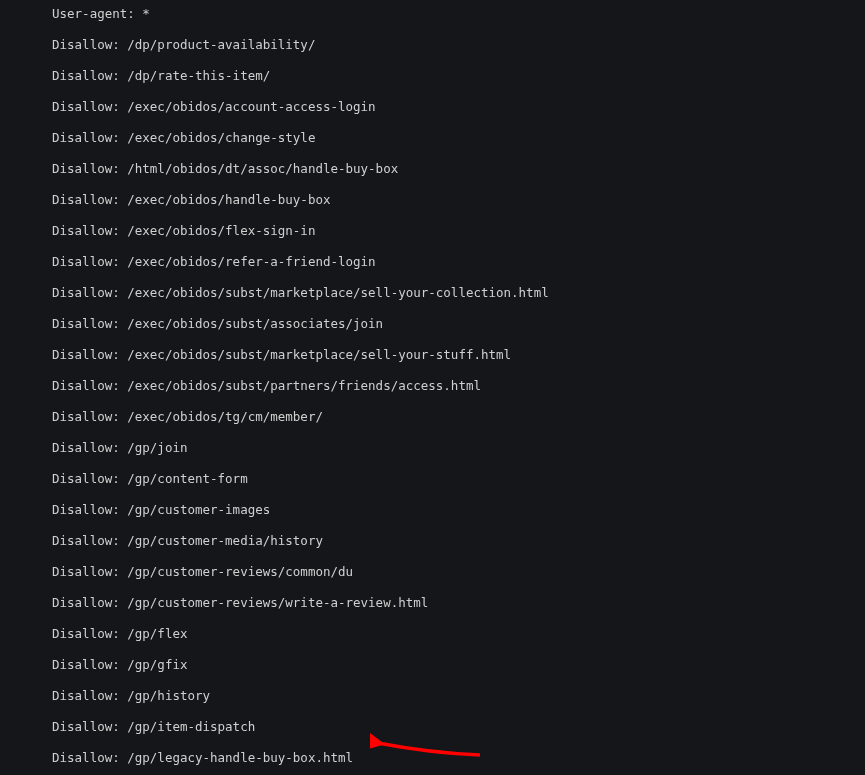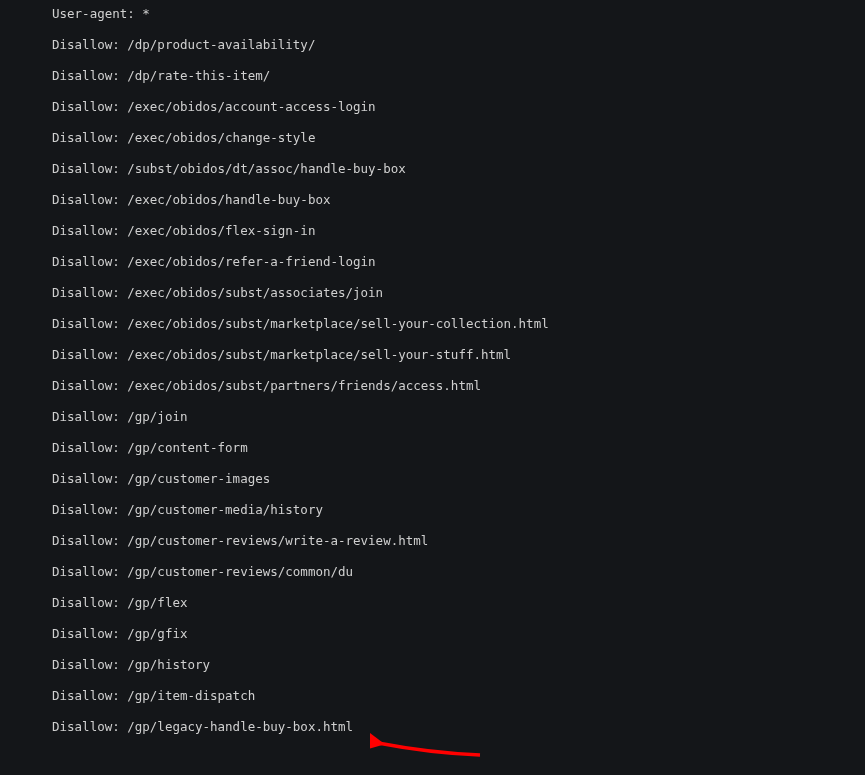--- a/index.html
+++ b/index.html
@@ -31,34 +31,35 @@
   }
 </style>
 </head>
 <body>
 
 <pre class="code"><span class="line"><span class="directive">User-agent:</span> <span class="path">*</span></span>
 <span class="line"><span class="directive">Disallow:</span> <span class="path">/dp/product-availability/</span></span>
 <span class="line"><span class="directive">Disallow:</span> <span class="path">/dp/rate-this-item/</span></span>
 <span class="line"><span class="directive">Disallow:</span> <span class="path">/exec/obidos/account-access-login</span></span>
 <span class="line"><span class="directive">Disallow:</span> <span class="path">/exec/obidos/change-style</span></span>
-<span class="line"><span class="directive">Disallow:</span> <span class="path">/subst/obidos/dt/assoc/handle-buy-box</span></span>
+<span class="line"><span class="directive">Disallow:</span> <span class="path">/html/obidos/dt/assoc/handle-buy-box</span></span>
 <span class="line"><span class="directive">Disallow:</span> <span class="path">/exec/obidos/handle-buy-box</span></span>
 <span class="line"><span class="directive">Disallow:</span> <span class="path">/exec/obidos/flex-sign-in</span></span>
 <span class="line"><span class="directive">Disallow:</span> <span class="path">/exec/obidos/refer-a-friend-login</span></span>
+<span class="line"><span class="directive">Disallow:</span> <span class="path">/exec/obidos/subst/marketplace/sell-your-collection.html</span></span>
 <span class="line"><span class="directive">Disallow:</span> <span class="path">/exec/obidos/subst/associates/join</span></span>
-<span class="line"><span class="directive">Disallow:</span> <span class="path">/exec/obidos/subst/marketplace/sell-your-collection.html</span></span>
 <span class="line"><span class="directive">Disallow:</span> <span class="path">/exec/obidos/subst/marketplace/sell-your-stuff.html</span></span>
 <span class="line"><span class="directive">Disallow:</span> <span class="path">/exec/obidos/subst/partners/friends/access.html</span></span>
+<span class="line"><span class="directive">Disallow:</span> <span class="path">/exec/obidos/tg/cm/member/</span></span>
 <span class="line"><span class="directive">Disallow:</span> <span class="path">/gp/join</span></span>
 <span class="line"><span class="directive">Disallow:</span> <span class="path">/gp/content-form</span></span>
 <span class="line"><span class="directive">Disallow:</span> <span class="path">/gp/customer-images</span></span>
 <span class="line"><span class="directive">Disallow:</span> <span class="path">/gp/customer-media/history</span></span>
+<span class="line"><span class="directive">Disallow:</span> <span class="path">/gp/customer-reviews/common/du</span></span>
 <span class="line"><span class="directive">Disallow:</span> <span class="path">/gp/customer-reviews/write-a-review.html</span></span>
-<span class="line"><span class="directive">Disallow:</span> <span class="path">/gp/customer-reviews/common/du</span></span>
 <span class="line"><span class="directive">Disallow:</span> <span class="path">/gp/flex</span></span>
 <span class="line"><span class="directive">Disallow:</span> <span class="path">/gp/gfix</span></span>
 <span class="line"><span class="directive">Disallow:</span> <span class="path">/gp/history</span></span>
 <span class="line"><span class="directive">Disallow:</span> <span class="path">/gp/item-dispatch</span></span>
 <span class="line"><span class="directive">Disallow:</span> <span class="path">/gp/legacy-handle-buy-box.html</span></span>
 
 
 
 
 

